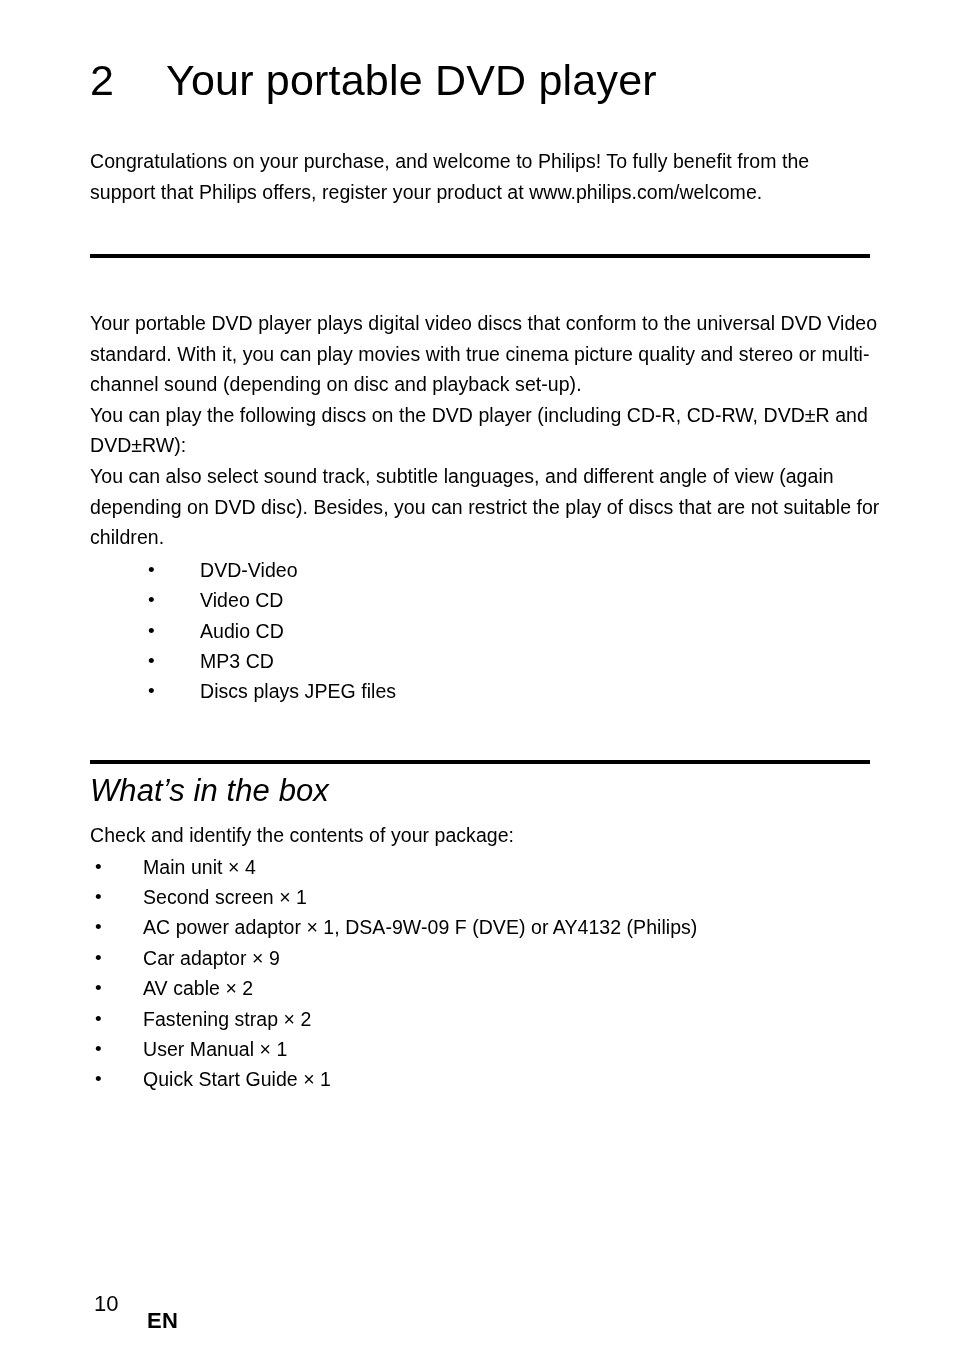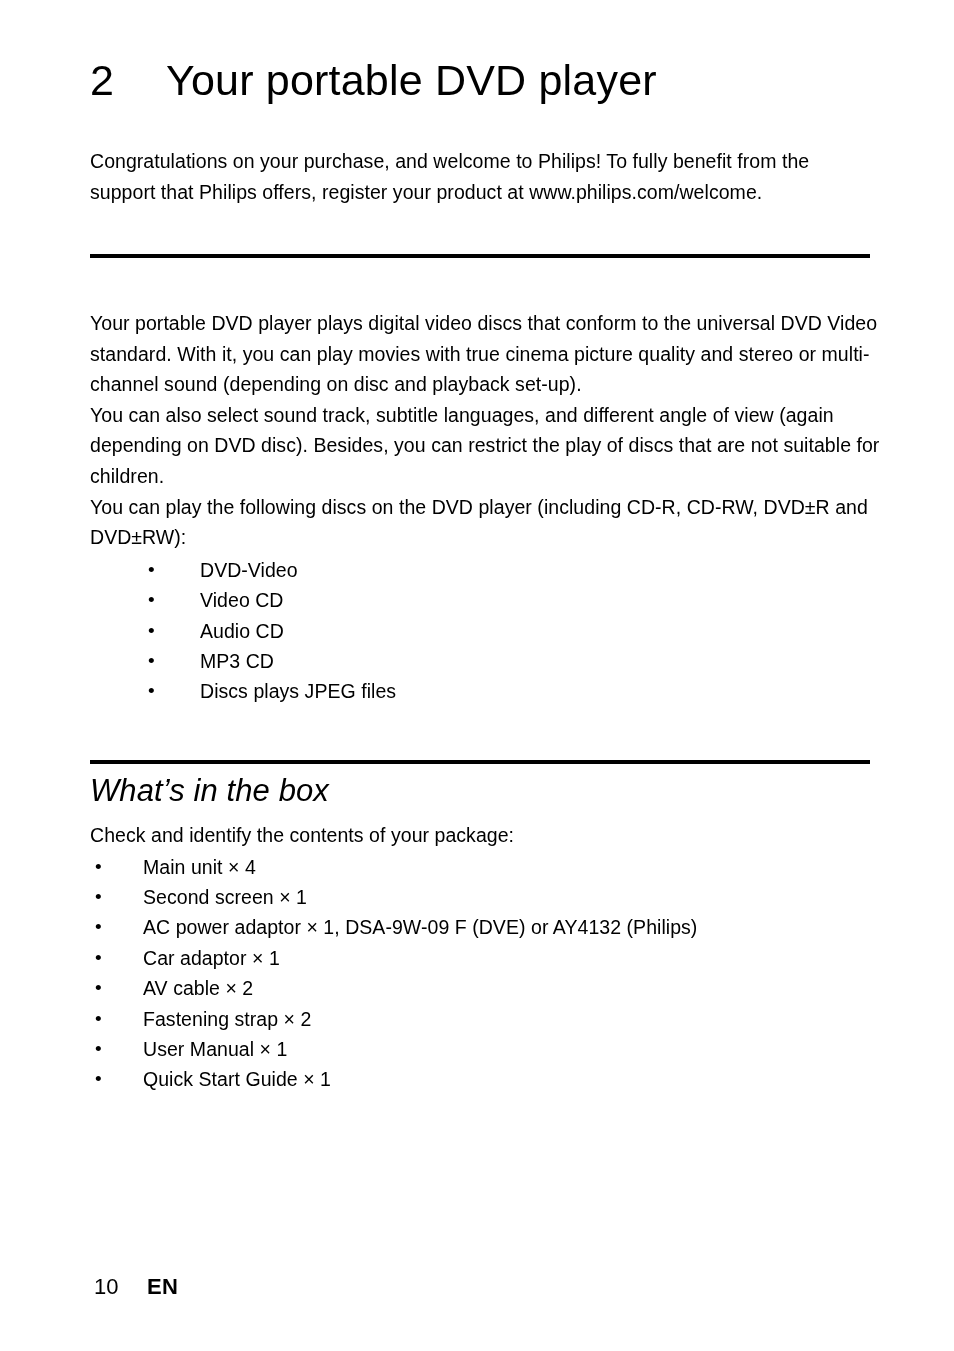--- a/index.html
+++ b/index.html
@@ -150,40 +150,41 @@
   }
   .footer-page {
     font-weight: 300;
     display: inline-block;
     width: 53px;
     flex: 0 0 53px;
   }
   .footer-lang {
     font-weight: 700;
     letter-spacing: 0.3px;
+    margin-top: 34px;
   }
 </style>
 </head>
 <body>
 
 <div class="page">
 
   <div class="chapter-title">
     <span class="chapter-num">2</span>
     <span class="chapter-name">Your portable DVD player</span>
   </div>
 
   <div class="intro-para">Congratulations on your purchase, and welcome to Philips! To fully benefit from the support that Philips offers, register your product at www.philips.com/welcome.</div>
 
   <div class="section-rule rule-intro"></div>
 
   <div class="body-block body-intro">
     <p>Your portable DVD player plays digital video discs that conform to the universal DVD Video standard. With it, you can play movies with true cinema picture quality and stereo or multi-channel sound (depending on disc and playback set-up).</p>
+    <p>You can play the following discs on the DVD player (including CD-R, CD-RW, DVD±R and DVD±RW):</p>
     <p>You can also select sound track, subtitle languages, and different angle of view (again depending on DVD disc). Besides, you can restrict the play of discs that are not suitable for children.</p>
-    <p>You can play the following discs on the DVD player (including CD-R, CD-RW, DVD±R and DVD±RW):</p>
     <ul class="bullets list-discs">
       <li>
         <span class="bullet-dot">•</span>
         <span class="bullet-text">DVD-Video</span>
       </li>
       <li>
         <span class="bullet-dot">•</span>
         <span class="bullet-text">Video CD</span>
       </li>
       <li>
@@ -214,21 +215,21 @@
       <li>
         <span class="bullet-dot">•</span>
         <span class="bullet-text">Second screen × 1</span>
       </li>
       <li>
         <span class="bullet-dot">•</span>
         <span class="bullet-text">AC power adaptor × 1, DSA-9W-09 F (DVE) or AY4132 (Philips)</span>
       </li>
       <li>
         <span class="bullet-dot">•</span>
-        <span class="bullet-text">Car adaptor × 1</span>
+        <span class="bullet-text">Car adaptor × 9</span>
       </li>
       <li>
         <span class="bullet-dot">•</span>
         <span class="bullet-text">AV cable × 2</span>
       </li>
       <li>
         <span class="bullet-dot">•</span>
         <span class="bullet-text">Fastening strap × 2</span>
       </li>
       <li>

